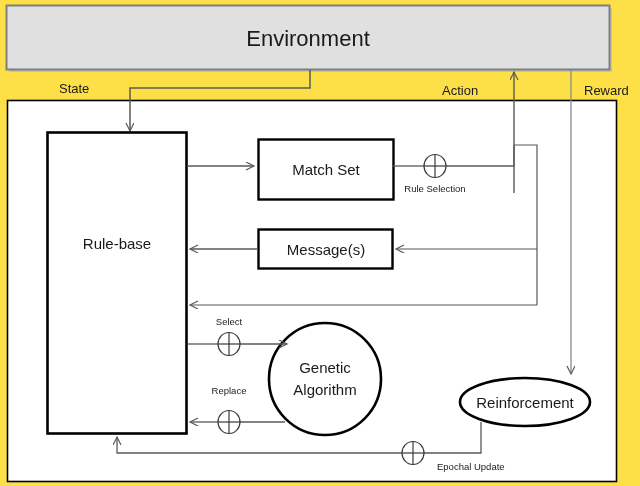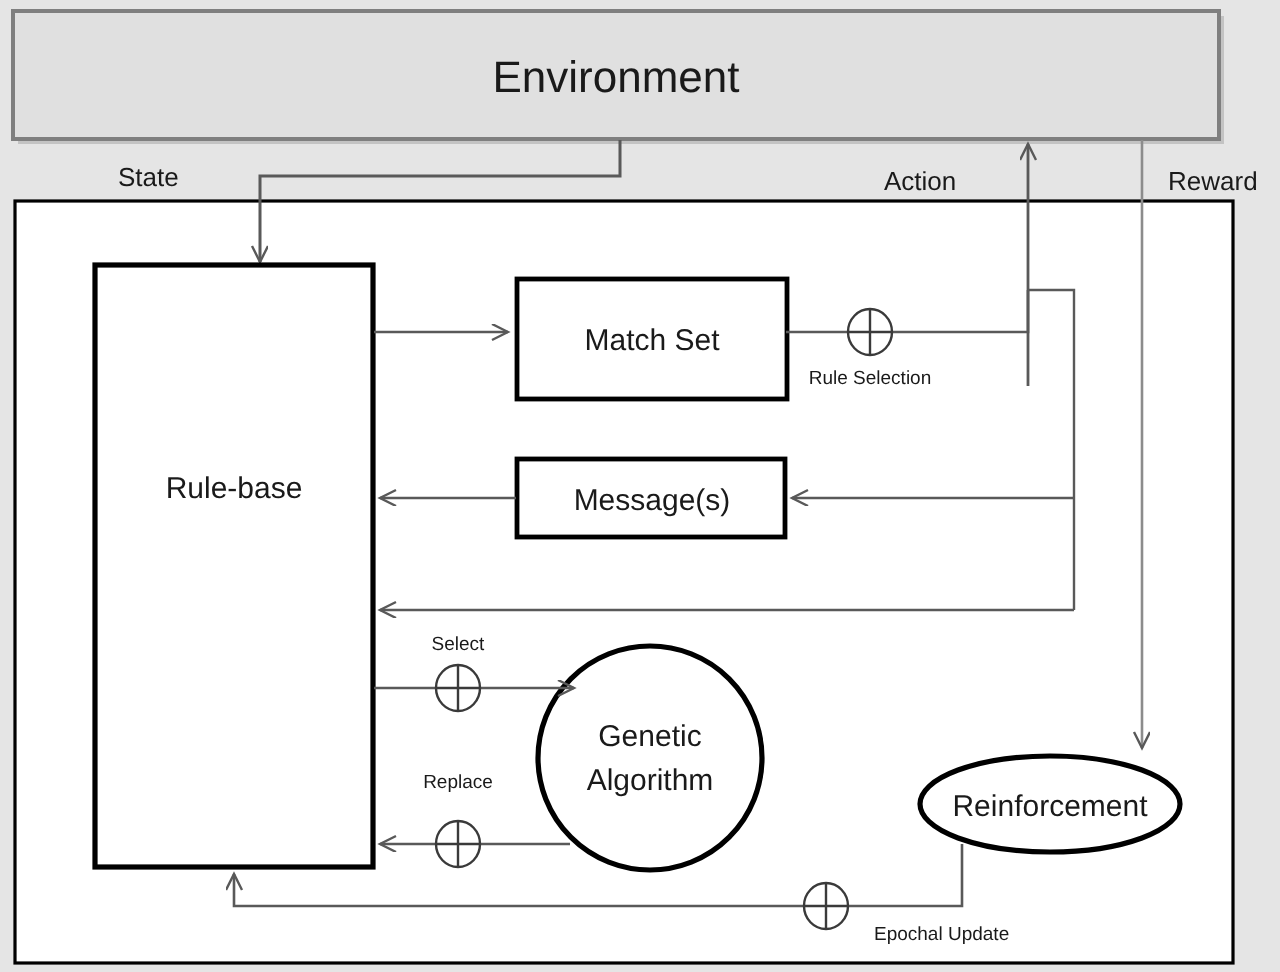--- a/index.html
+++ b/index.html
@@ -4,21 +4,21 @@
 <style>
   html, body {
     margin: 0;
     padding: 0;
     background: #ffffff;
   }
   #canvas {
     position: relative;
     width: 640px;
     height: 486px;
-    background: #e5e5e5;
+    background: #fde047;
     font-family: "Liberation Sans", sans-serif;
     overflow: hidden;
   }
   #diagram-svg {
     position: absolute;
     left: 0;
     top: 0;
     width: 640px;
     height: 486px;
   }

